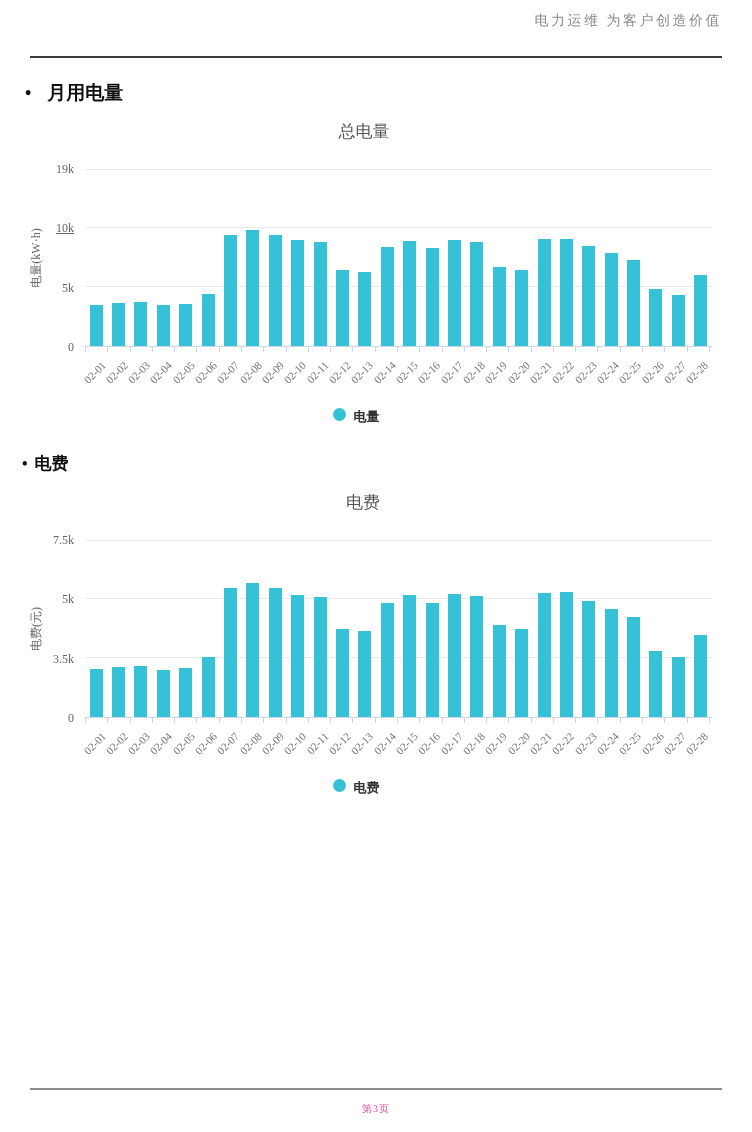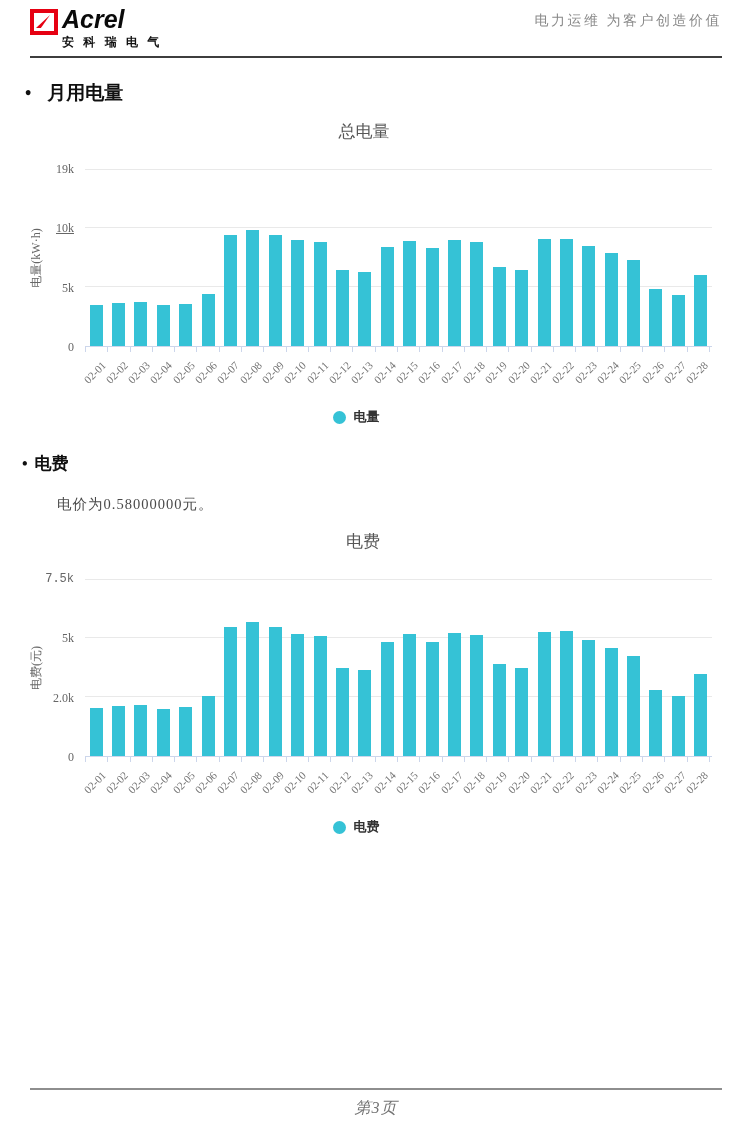--- a/index.html
+++ b/index.html
@@ -45,51 +45,41 @@
   .bars { position:absolute; left:0; right:0; top:0; bottom:0; display:flex; align-items:flex-end; }
   .slot { flex:1; display:flex; justify-content:center; align-items:flex-end; height:100%; }
   .bar { width:13px; background:#35c2d6; }
   .ticks-row { display:flex; height:5px; margin-left:85px; width:625px; }
   .tick-cell { flex:1; border-right:1px solid #ccd6eb; }
   .tick-cell:first-child { border-left:1px solid #ccd6eb; }
   .xlabels { display:flex; margin-left:85px; width:625px; height:48px; }
   .xcell { position:relative; flex:1; }
   .xcell span { position:absolute; top:7px; right:calc(50% - 3px); transform:rotate(-45deg);
                 transform-origin:100% 0; white-space:nowrap; font-size:11px; color:#757575; }
-  .legend { display:flex; justify-content:center; align-items:center; gap:8px; margin-top:8px; }
+  .legend { display:flex; justify-content:center; gap:8px; margin-top:8px; }
   .legend-dot { width:13px; height:13px; border-radius:50%; background:#35c2d6; }
   .legend-text { font-family:"Liberation Sans","DejaVu Sans",sans-serif; font-size:13px;
                  font-weight:bold; color:#333; }
 
   .chart-1 { margin-top:14px; }
   .chart-1 .chart-title { padding-left:16px; }
   .chart-2 { margin-top:16px; }
   .chart-2 .chart-title { padding-left:14px; }
 
   
   .footer { position:absolute; left:30px; right:30px; top:1088px; border-top:2px solid #8e8e8e;
             text-align:center; padding-top:8px; }
-  .footer span { color:#737373; font-size:16px; letter-spacing:1px;font-style:italic; }
+  .footer span { color:#ec4899; font-size:10px; letter-spacing:1px; }
 </style>
 </head>
 <body>
 
 <div class="page">
 
   <div class="header">
-    <div class="brand">
-      <div class="logo-mark">
-        <div class="inner"></div>
-        <div class="sail"></div>
-      </div>
-      <div class="brand-text">
-        <div class="brand-en">Acrel</div>
-        <div class="brand-cn">安 科 瑞 电 气</div>
-      </div>
-    </div>
     <div class="slogan">电力运维  为客户创造价值</div>
   </div>
 
   <div class="sec-heading sec-1">
     <span class="bullet">•</span>
     <span>月用电量</span>
   </div>
 
   <section class="chart-block chart-1">
     <h3 class="chart-title">总电量</h3>
@@ -313,31 +303,30 @@
       <span class="legend-dot" style="background: rgb(53, 194, 214);"></span>
       <span class="legend-text">电量</span>
     </div>
   </section>
 
   <div class="sec-heading sec-2">
     <span class="bullet">•</span>
     <span>电费</span>
   </div>
 
-  <p class="para">电价为0.58000000元。</p>
 
   <section class="chart-block chart-2">
     <h3 class="chart-title">电费</h3>
     <div class="plot-row">
       <div class="yaxis">
         <span class="y-name">电费(元)</span>
       <span class="ytick-label" style="bottom: calc(0% - 7px);">0</span>
-          <span class="ytick-label" style="bottom: calc(33.3333% - 7px);">2.0k</span>
+          <span class="ytick-label" style="bottom: calc(33.3333% - 7px);">3.5k</span>
           <span class="ytick-label" style="bottom: calc(66.6667% - 7px);">5k</span>
-          <span class="ytick-label" style="bottom: calc(100% - 7px); font-family: Liberation Mono, monospace;">7.5k</span>
+          <span class="ytick-label" style="bottom: calc(100% - 7px);">7.5k</span>
         </div>
       <div class="plot" style="border-bottom-color: rgb(204, 214, 235);">
           <div class="gridline" style="bottom: 33.3333%; background: rgb(233, 233, 233);"></div>
           <div class="gridline" style="bottom: 66.6667%; background: rgb(233, 233, 233);"></div>
           <div class="gridline" style="top: 0px; background: rgb(233, 233, 233);"></div>
           <div class="bars">
             <div class="slot">
               <div class="bar" style="height: 27.0667%; background: rgb(53, 194, 214);"></div>
             </div>
             <div class="slot">

